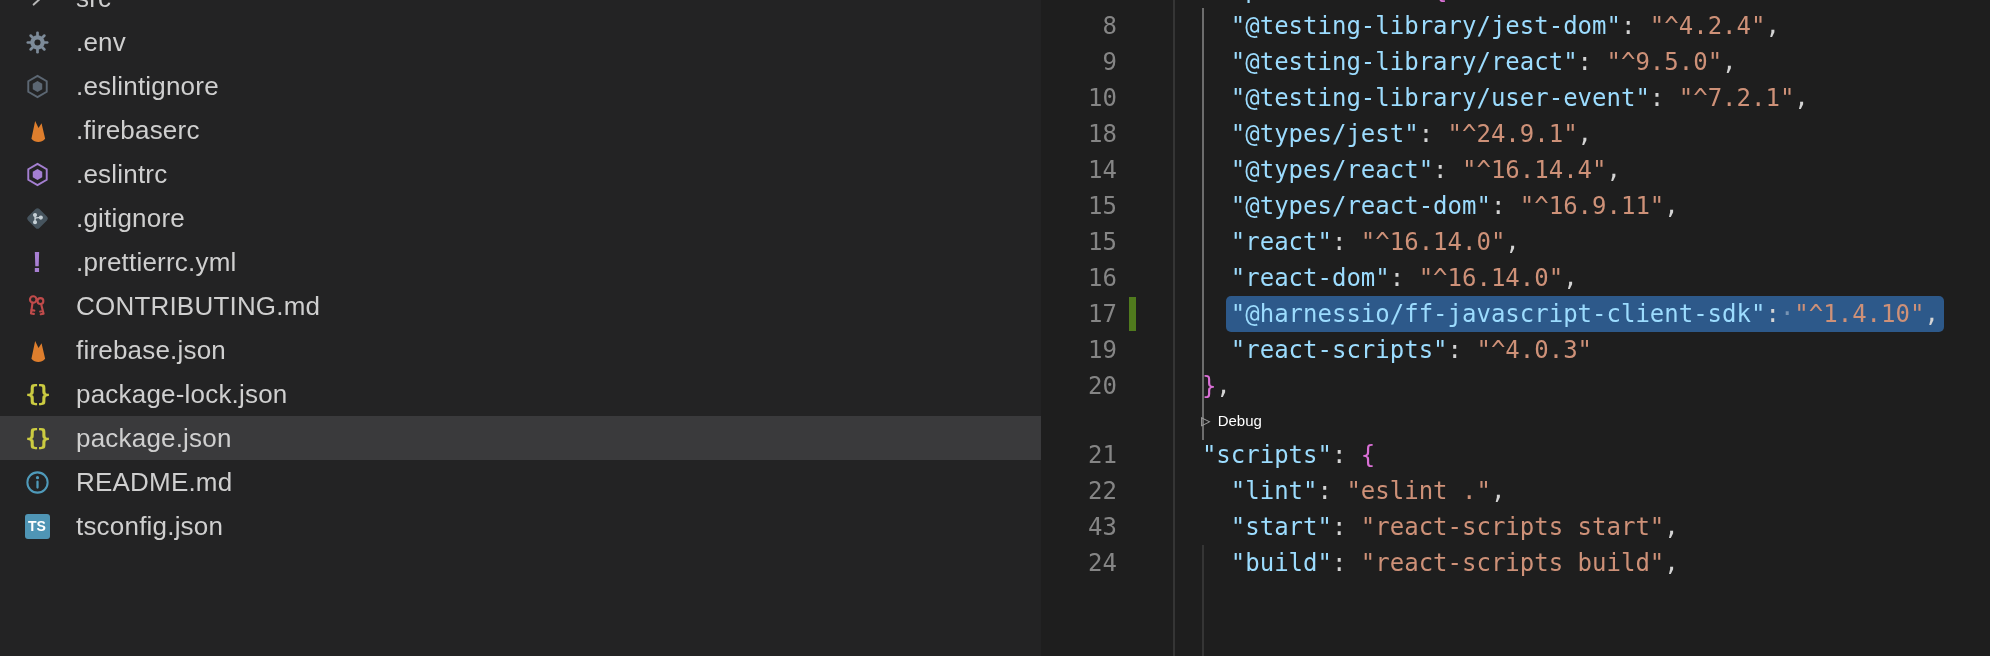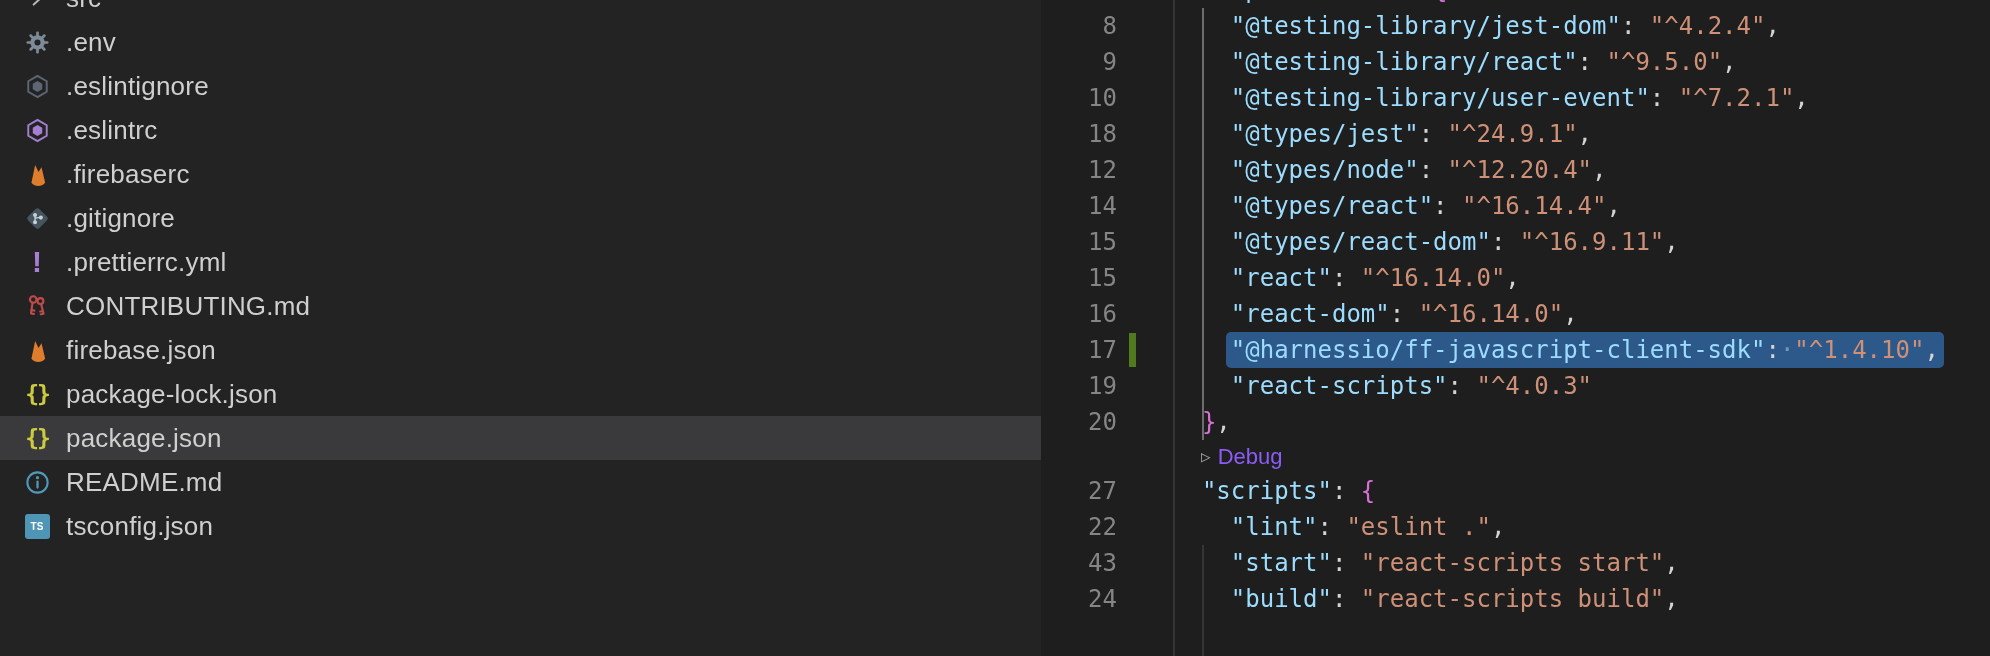--- a/index.html
+++ b/index.html
@@ -4,44 +4,44 @@
 <style>
   html,body{margin:0;padding:0;width:1990px;height:656px;overflow:hidden;background:#1e1e1e;}
   body{font-family:"Liberation Sans", sans-serif;-webkit-font-smoothing:antialiased;}
 
   
   #sidebar{position:absolute;left:0;top:0;width:1041px;height:656px;background:#232324;overflow:hidden;}
   .srow{height:44px;display:flex;align-items:center;padding-left:22px;box-sizing:border-box;}
   .srow.first{margin-top:-24px;}
   .srow.sel{background:#3a3a3c;}
   .sicon{width:30px;height:30px;display:flex;align-items:center;justify-content:center;flex:0 0 30px;}
-  .slabel{margin-left:14px;font-size:26px;color:#cfcfcf;letter-spacing:0.2px;white-space:nowrap;}
+  .slabel{margin-left:24px;font-size:26px;color:#cfcfcf;letter-spacing:0.2px;white-space:nowrap;}
   .braces{font-family:"DejaVu Sans Mono",monospace;font-size:23px;font-weight:bold;color:#cbcb41;letter-spacing:-2px;}
   .excl{font-size:30px;font-weight:800;color:#a87fd3;}
-  .ts-badge{width:25px;height:25px;background:#4f95b5;border-radius:3px;color:#ffffff;font-size:10px;font-weight:bold;display:flex;align-items:center;justify-content:center;letter-spacing:0;}
+  .ts-badge{width:25px;height:25px;background:#4f95b5;border-radius:3px;color:#ffffff;font-size:14px;font-weight:bold;display:flex;align-items:center;justify-content:center;letter-spacing:0;}
 
   
   #editor{position:absolute;left:1041px;top:0;width:949px;height:656px;background:#1e1e1e;font-family:"DejaVu Sans Mono",monospace;}
   .iguide{position:absolute;width:2px;background:#353535;}
   .iguide.active{background:#6d6d6d;}
   .crow{position:relative;height:36px;line-height:36px;font-size:24px;white-space:nowrap;}
   .crow.partial{margin-top:-28px;}
   .lnum{position:absolute;left:0;top:0;width:76px;text-align:right;color:#858585;font-size:24px;}
   .gitbar{position:absolute;left:88px;top:1px;bottom:1px;width:7px;background:#507a1d;}
   .codetext{position:absolute;top:0;}
   .tk-k{color:#9cdcfe;}
   .tk-v{color:#ce9178;}
   .tk-p{color:#d4d4d4;}
   .tk-b{color:#da70d6;}
   .tk-ws{color:rgba(210,220,230,0.45);}
   .selwrap{background:#2d598a;border-radius:5px;padding:4px 5px;margin:0 -5px;}
   .clrow{position:relative;height:33px;line-height:33px;}
   .clens{position:absolute;left:160px;top:0;display:flex;align-items:center;height:33px;color:#9d9d9d;cursor:pointer;}
   .cl-tri{font-size:16px;margin-right:7px;color:#9d9d9d;}
-  .cl-text{font-family:"Liberation Sans",sans-serif;font-size:22px;color:#8b5cf6;}
+  .cl-text{font-family:"Liberation Sans",sans-serif;font-size:15px;color:#ffffff;}
 </style>
 </head>
 <body>
 
 <div id="sidebar">
   <div>
       <div class="srow first">
         <span class="sicon">
           <svg width="22" height="22" viewBox="0 0 20 20">
             <polyline points="7,4 13.5,10 7,16" fill="none" stroke="#b8b8b8" stroke-width="1.8" stroke-linecap="round"></polyline>
@@ -69,33 +69,33 @@
           <svg width="27" height="27" viewBox="0 0 24 24">
             <polygon points="12,2.5 20.2,7.3 20.2,16.7 12,21.5 3.8,16.7 3.8,7.3" fill="none" stroke="#5c6773" stroke-width="1.7"></polygon>
             <polygon points="12,7.2 16.2,9.6 16.2,14.4 12,16.8 7.8,14.4 7.8,9.6" fill="#5c6773"></polygon>
           </svg>
         </span>
         <span class="slabel">.eslintignore</span>
       </div>
       <div class="srow">
         <span class="sicon">
           <svg width="27" height="27" viewBox="0 0 24 24">
+            <path d="M6.6,19.3 L9.9,3.6 L12.9,9.7 L15.6,5.6 L18.8,19.3 C15.5,23.1 9.9,23.1 6.6,19.3 Z" fill="#de7e2d"></path>
+          </svg>
+        </span>
+        <span class="slabel">.firebaserc</span>
+      </div>
+      <div class="srow">
+        <span class="sicon">
+          <svg width="27" height="27" viewBox="0 0 24 24">
             <polygon points="12,2.5 20.2,7.3 20.2,16.7 12,21.5 3.8,16.7 3.8,7.3" fill="none" stroke="#a47fd1" stroke-width="1.7"></polygon>
             <polygon points="12,7.2 16.2,9.6 16.2,14.4 12,16.8 7.8,14.4 7.8,9.6" fill="#a47fd1"></polygon>
           </svg>
         </span>
         <span class="slabel">.eslintrc</span>
-      </div>
-      <div class="srow">
-        <span class="sicon">
-          <svg width="27" height="27" viewBox="0 0 24 24">
-            <path d="M6.6,19.3 L9.9,3.6 L12.9,9.7 L15.6,5.6 L18.8,19.3 C15.5,23.1 9.9,23.1 6.6,19.3 Z" fill="#de7e2d"></path>
-          </svg>
-        </span>
-        <span class="slabel">.firebaserc</span>
       </div>
       <div class="srow">
         <span class="sicon">
           <svg width="27" height="27" viewBox="0 0 24 24">
             <rect x="4.9" y="4.9" width="14.2" height="14.2" rx="2.4" transform="rotate(45 12 12)" fill="#46545e"></rect>
             <g stroke="#c6d0d6" stroke-width="1.2" fill="#c6d0d6">
               <circle cx="9.8" cy="8.9" r="1.2"></circle>
               <circle cx="9.8" cy="15.3" r="1.2"></circle>
               <circle cx="15.0" cy="11.2" r="1.2"></circle>
               <path d="M9.8,9.5 L9.8,15 M9.8,13 C9.8,11 11.5,11.2 14,11.2" fill="none"></path>
@@ -179,24 +179,20 @@
       </div>
       <div class="crow">
         <span class="lnum">10</span>
         <span class="codetext" style="left:189.8px"><span class="tk-k">"@testing-library/user-event"</span><span class="tk-p">: </span><span class="tk-v">"^7.2.1"</span><span class="tk-p">,</span></span>
       </div>
       <div class="crow">
         <span class="lnum">18</span>
         <span class="codetext" style="left:189.8px"><span class="tk-k">"@types/jest"</span><span class="tk-p">: </span><span class="tk-v">"^24.9.1"</span><span class="tk-p">,</span></span>
       </div>
       <div class="crow">
-        <span class="lnum">12</span>
-        <span class="codetext" style="left:189.8px"><span class="tk-k">"@types/node"</span><span class="tk-p">: </span><span class="tk-v">"^12.20.4"</span><span class="tk-p">,</span></span>
-      </div>
-      <div class="crow">
         <span class="lnum">14</span>
         <span class="codetext" style="left:189.8px"><span class="tk-k">"@types/react"</span><span class="tk-p">: </span><span class="tk-v">"^16.14.4"</span><span class="tk-p">,</span></span>
       </div>
       <div class="crow">
         <span class="lnum">15</span>
         <span class="codetext" style="left:189.8px"><span class="tk-k">"@types/react-dom"</span><span class="tk-p">: </span><span class="tk-v">"^16.9.11"</span><span class="tk-p">,</span></span>
       </div>
       <div class="crow">
         <span class="lnum">15</span>
         <span class="codetext" style="left:189.8px"><span class="tk-k">"react"</span><span class="tk-p">: </span><span class="tk-v">"^16.14.0"</span><span class="tk-p">,</span></span>
@@ -218,21 +214,21 @@
         <span class="lnum">20</span>
         <span class="codetext" style="left:160.9px"><span class="tk-b">}</span><span class="tk-p">,</span></span>
       </div>
       <div class="clrow">
         <span class="clens">
           <span class="cl-tri">▷</span>
           <span class="cl-text">Debug</span>
         </span>
       </div>
       <div class="crow">
-        <span class="lnum">27</span>
+        <span class="lnum">21</span>
         <span class="codetext" style="left:160.9px"><span class="tk-k">"scripts"</span><span class="tk-p">: </span><span class="tk-b">{</span></span>
       </div>
       <div class="crow">
         <span class="lnum">22</span>
         <span class="codetext" style="left:189.8px"><span class="tk-k">"lint"</span><span class="tk-p">: </span><span class="tk-v">"eslint ."</span><span class="tk-p">,</span></span>
       </div>
       <div class="crow">
         <span class="lnum">43</span>
         <span class="codetext" style="left:189.8px"><span class="tk-k">"start"</span><span class="tk-p">: </span><span class="tk-v">"react-scripts start"</span><span class="tk-p">,</span></span>
       </div>

